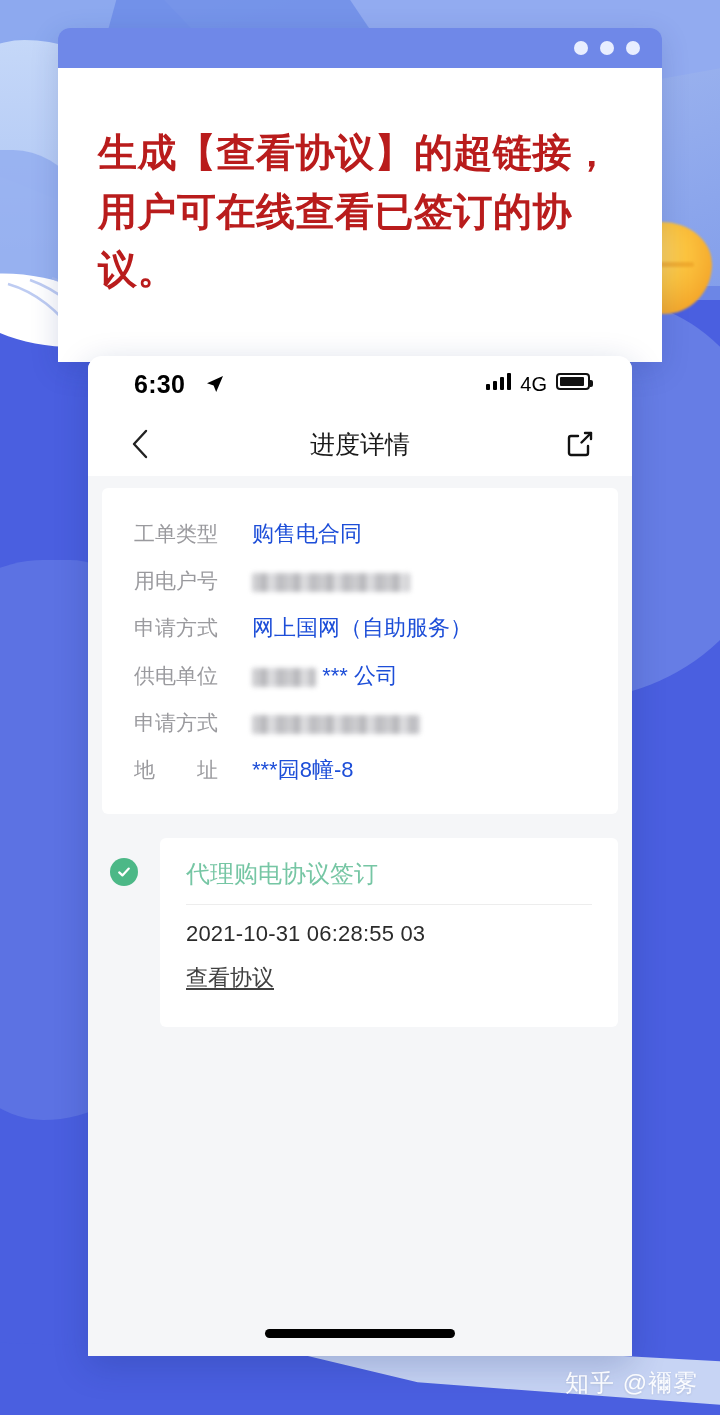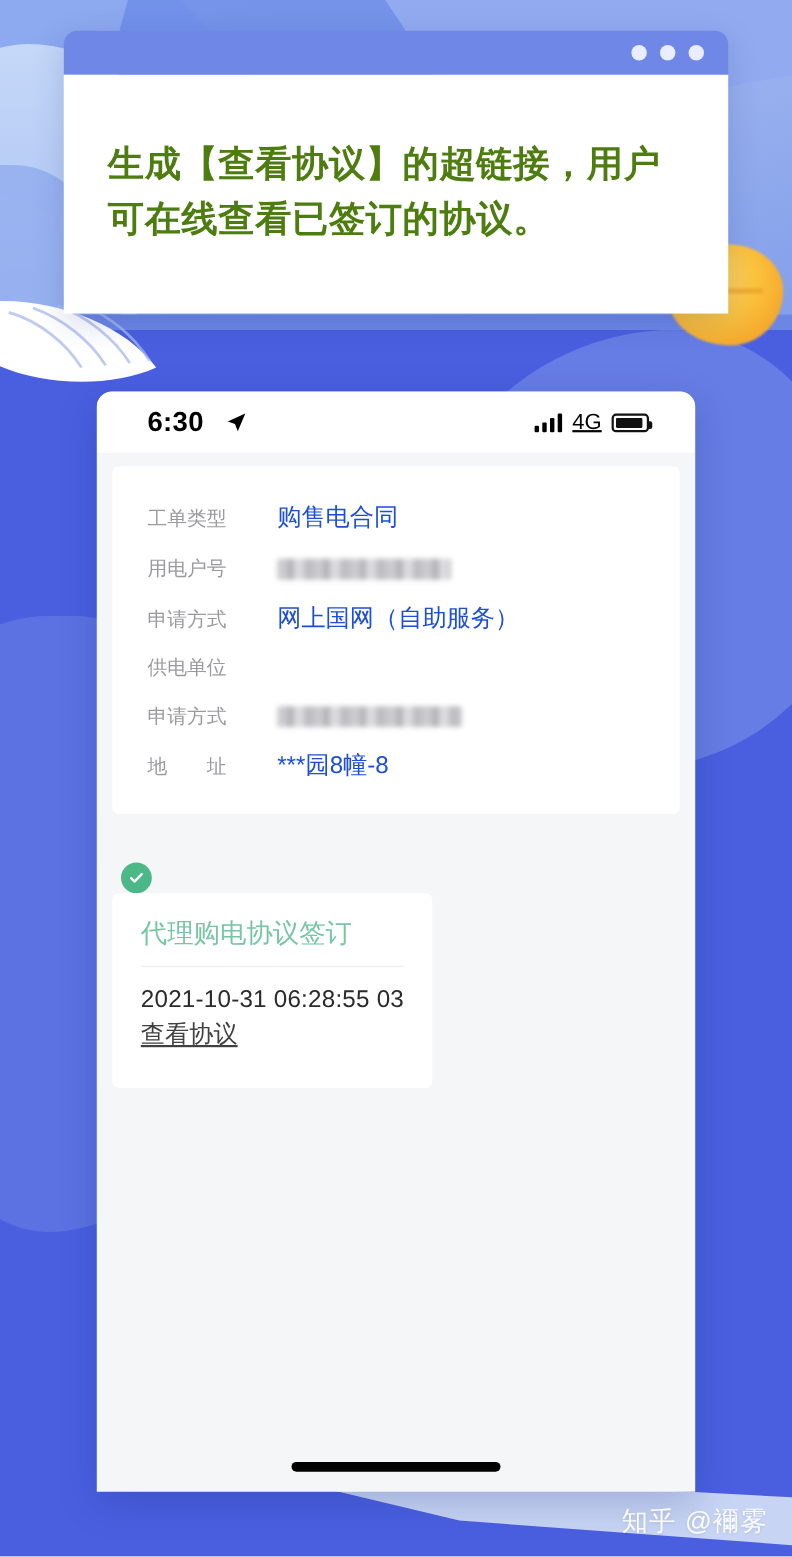--- a/index.html
+++ b/index.html
@@ -101,39 +101,39 @@
     border-radius: 12px 12px 0 0;
     display: flex; align-items: center; justify-content: flex-end;
     padding-right: 22px; gap: 12px;
   }
   .dot { width: 14px; height: 14px; border-radius: 50%; background: #e8eeff; }
   .browser-body {
     background: #ffffff; padding: 56px 40px 62px 40px;
     min-height: 208px;
   }
   .headline {
-    color: #4d7c0f; font-size: 33px; line-height: 1.5; font-weight: 700;
+    color: #b91c1c; font-size: 39px; line-height: 1.5; font-weight: 700;
     letter-spacing: .5px;
   }
   
   .phone {
     position: absolute; left: 88px; top: 356px; width: 544px; height: 1000px;
     background: #f5f6f8; border-radius: 14px 14px 0 0;
     overflow: hidden;
     box-shadow: 0 10px 34px rgba(20,40,110,.22);
   }
   .statusbar {
     height: 56px; background: #fff;
     display: flex; align-items: center; justify-content: space-between;
     padding: 0 42px 0 46px;
   }
   .sb-left { display: flex; align-items: center; gap: 21px; }
   .sb-time { font-size: 25px; font-weight: 600; color: #000; letter-spacing: .3px; }
   .loc-arrow { width: 18px; height: 18px; }
-  .sb-right { display: flex; align-items: center; gap: 9px; text-decoration: underline; }
+  .sb-right { display: flex; gap: 9px; }
   .bars { display: flex; align-items: flex-end; gap: 3px; height: 17px; }
   .bars i { display: block; width: 4px; background: #000; border-radius: 1px; }
   .bars i:nth-child(1){height:6px}.bars i:nth-child(2){height:9px}
   .bars i:nth-child(3){height:13px}.bars i:nth-child(4){height:17px}
   .net { font-size: 20px; font-weight: 500; color: #000; }
   .battery {
     width: 34px; height: 17px; border: 2px solid #111; border-radius: 4px;
     padding: 2px; position: relative;
   }
   .battery::after {
@@ -151,48 +151,48 @@
     font-size: 25px; color: #1a1a1a; font-weight: 500; pointer-events: none;
   }
   .nav-share { margin-left: auto; width: 44px; height: 44px; display: flex; align-items: center; justify-content: center; z-index: 2; }
   .screen-body { background: #f5f6f8; padding: 12px 0 0 0; height: 100%; }
   .info-card {
     background: #fff; margin: 0 14px; border-radius: 6px;
     padding: 22px 0 20px 0;
   }
   .info-row { display: flex; align-items: baseline; padding: 9px 0 9px 32px; }
   .info-label {
-    width: 104px; flex: 0 0 104px; color: #9a9a9e; font-size: 18px;
+    width: 104px; flex: 0 0 104px; color: #9a9a9e; font-size: 21px;
     display: flex; justify-content: space-between;
   }
   .info-value { color: #1d4ed8; font-size: 22px; margin-left: 14px; }
   .blur-box {
     display: inline-block; height: 19px; border-radius: 2px; vertical-align: middle;
     background: repeating-linear-gradient(90deg,#c9c9cc 0 9px,#b2b2b6 9px 15px,#d9d9dc 15px 24px,#bcbcc0 24px 33px);
     filter: blur(2.6px); opacity: .95;
   }
   .blur-w-long { width: 158px; }
   .blur-w-med { width: 168px; }
   .blur-w-short { width: 64px; }
   .blur-w-tiny { width: 52px; }
   
-  .status-wrap { display: flex; margin: 24px 14px 0 14px; align-items: flex-start; flex-direction: column; }
+  .status-wrap { display: flex; margin: 24px 14px 0 14px; align-items: flex-start; }
   .check-circle {
     width: 28px; height: 28px; border-radius: 50%; background: #4cb887;
     flex: 0 0 28px; margin: 20px 22px 0 8px;
     display: flex; align-items: center; justify-content: center;
   }
   .status-card {
     background: #fff; border-radius: 6px; flex: 1; padding: 20px 26px 34px 26px;
   }
   .status-title {
     color: #76c6a4; font-size: 24px; padding-bottom: 14px;
     border-bottom: 1px solid #ededed; margin-bottom: 16px;
   }
-  .status-time { color: #2b2b2b; font-size: 22px; margin-bottom: 4px; letter-spacing: .2px; }
+  .status-time { color: #2b2b2b; font-size: 22px; margin-bottom: 16px; letter-spacing: .2px; }
   .status-link {
     color: #404040; font-size: 22px; text-decoration: underline;
     text-underline-offset: 3px; display: inline-block;
   }
   .home-indicator {
     position: absolute; left: 50%; transform: translateX(-50%); bottom: 18px;
     width: 190px; height: 9px; background: #000; border-radius: 6px;
   }
   
   .watermark {
@@ -263,20 +263,35 @@
             <i></i>
             <i></i>
           </span>
         <span class="net">4G</span>
         <span class="battery">
             <span></span>
           </span>
       </div>
     </div>
 
+    <div class="navbar">
+      <span class="nav-back">
+        <svg width="18" height="30" viewBox="0 0 18 30">
+            <path d="M15 2 L3 15 L15 28" stroke="#222" stroke-width="2.4" fill="none" stroke-linecap="round" stroke-linejoin="round"></path>
+          </svg>
+      </span>
+      <span class="nav-title">进度详情</span>
+      <span class="nav-share">
+        <svg width="30" height="30" viewBox="0 0 30 30">
+          <path d="M20 4 H26 V10" stroke="#111" stroke-width="2.4" fill="none" stroke-linecap="round" stroke-linejoin="round"></path>
+          <path d="M26 4 L16.5 13.5" stroke="#111" stroke-width="2.4" fill="none" stroke-linecap="round"></path>
+          <path d="M23 17 V24 A2 2 0 0 1 21 26 H6 A2 2 0 0 1 4 24 V9 A2 2 0 0 1 6 7 H13" stroke="#111" stroke-width="2.4" fill="none" stroke-linecap="round" stroke-linejoin="round"></path>
+        </svg>
+      </span>
+    </div>
 
     <div class="screen-body">
 
       <div class="info-card">
 
         <div class="info-row">
           <span class="info-label">工单类型</span>
           <span class="info-value">购售电合同</span>
         </div>
 
@@ -288,20 +303,24 @@
         </div>
 
         <div class="info-row">
           <span class="info-label">申请方式</span>
           <span class="info-value">网上国网（自助服务）</span>
         </div>
 
 
         <div class="info-row">
           <span class="info-label">供电单位</span>
+          <span class="info-value">
+            <span class="blur-box blur-w-short"></span>
+            <span>*** 公司</span>
+          </span>
         </div>
 
         <div class="info-row">
           <span class="info-label">申请方式</span>
           <span class="info-value">
             <span class="blur-box blur-w-med"></span>
           </span>
         </div>
 
         <div class="info-row">

